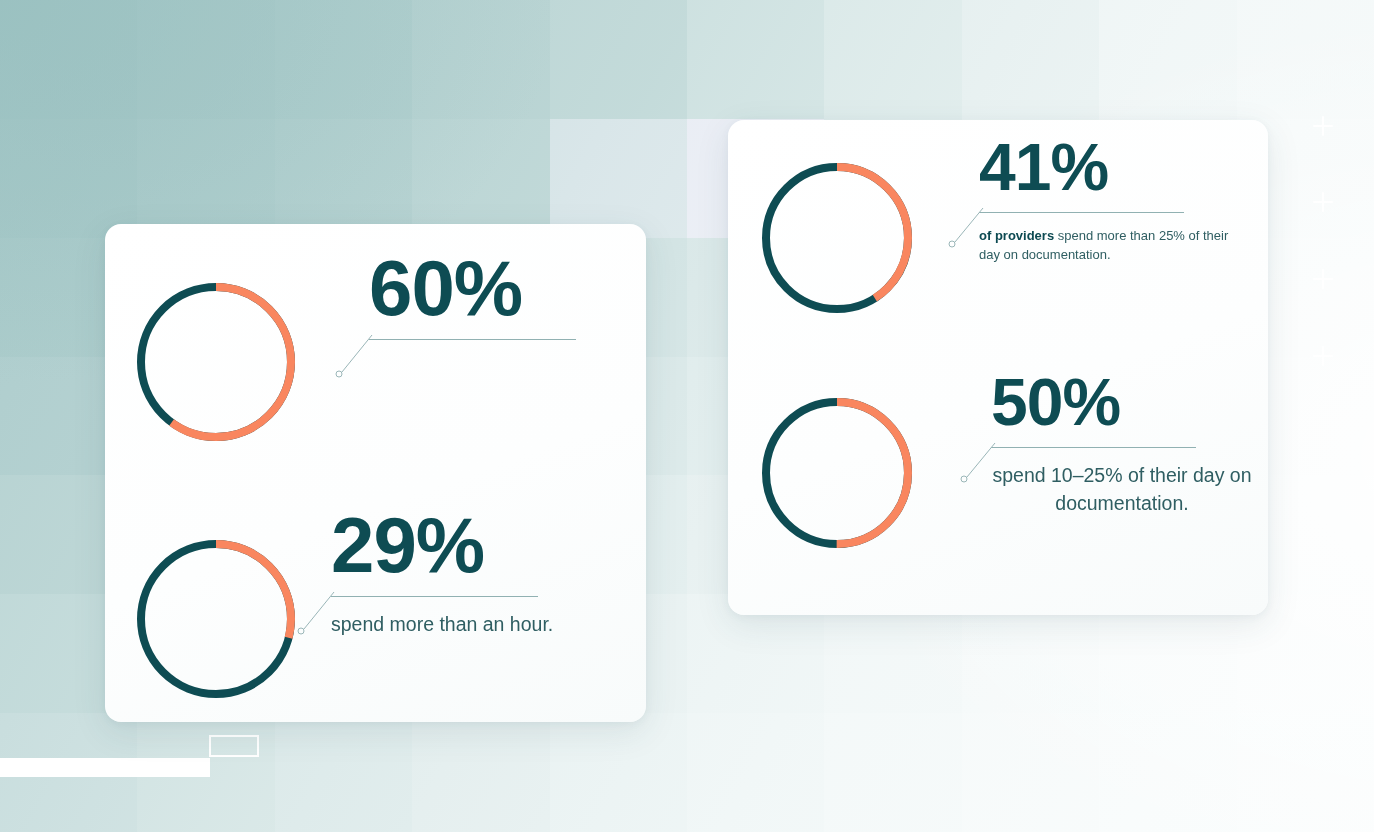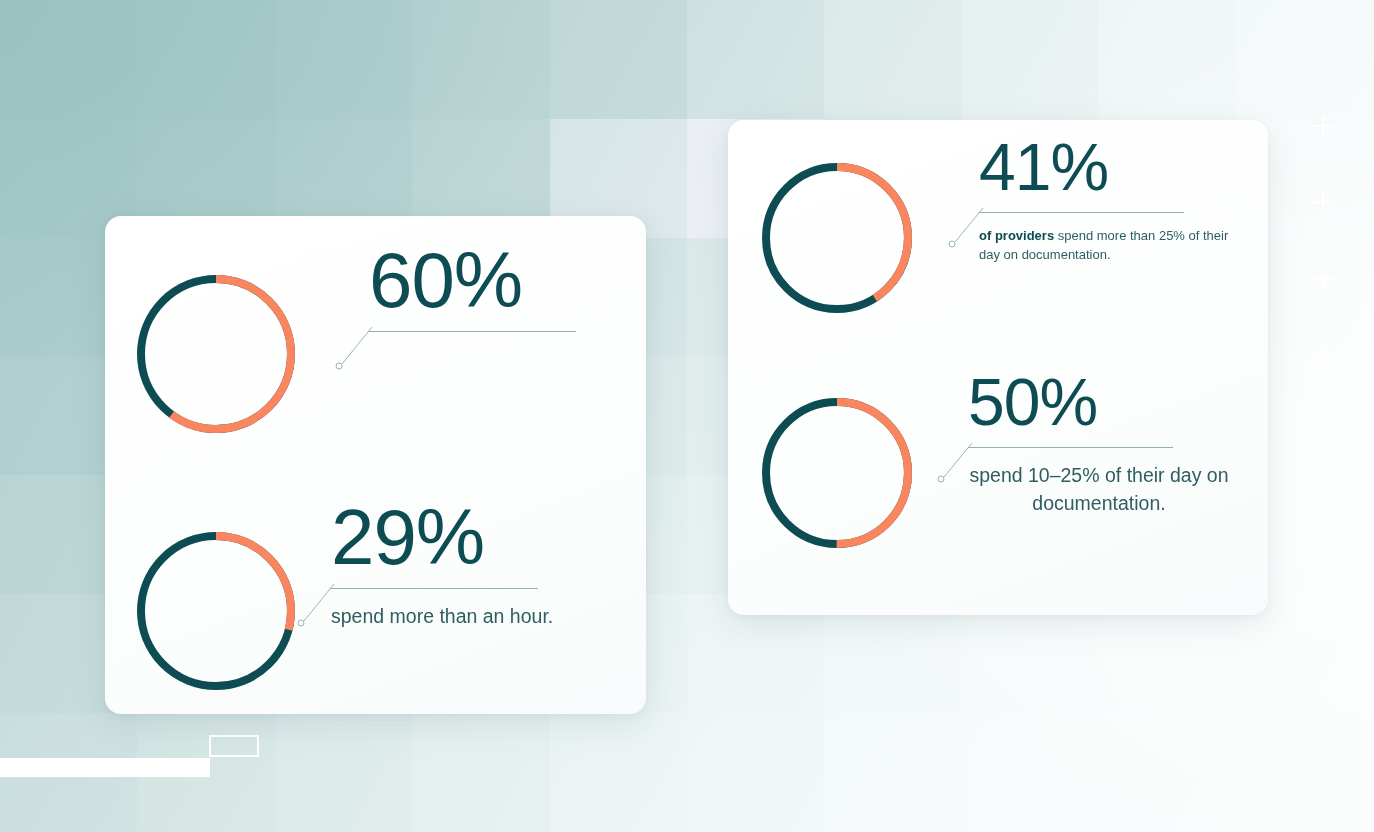--- a/index.html
+++ b/index.html
@@ -39,33 +39,33 @@
     border:2px solid #ffffff;box-sizing:border-box;z-index:2;
   }
 
   
   .card{
     position:absolute;z-index:5;
     background:linear-gradient(160deg,#ffffff 0%,#fdfefe 55%,#f8fbfb 100%);
     border-radius:16px;
     box-shadow:0 10px 34px rgba(40,80,90,0.10), 0 2px 8px rgba(40,80,90,0.05);
   }
-  #card-left{left:105px;top:216px;width:541px;height:498px;}
+  #card-left{left:105px;top:224px;width:541px;height:498px;}
   #card-right{left:728px;top:120px;width:540px;height:495px;}
 
   
   .stat{position:absolute;display:flex;align-items:flex-start;}
   .donut{position:relative;flex:0 0 auto;}
   .donut svg{display:block;}
 
   .stat-body{position:relative;}
 
   .pct{
     font-family:"Liberation Sans","DejaVu Sans",sans-serif;
-    font-weight:400;
+    font-weight:700;
     color:#0e4c53;
     letter-spacing:-1px;
     line-height:1;
     white-space:nowrap;
   }
   .rule{
     height:1px;background:#7ea3a5;opacity:.85;margin-top:12px;
   }
   .desc{
     color:#2f5e62;
@@ -226,21 +226,21 @@
     </div>
   </div>
 
   <div class="stat" style="left:33px;top:277px;">
     <div class="donut">
       <svg width="152" height="152" viewBox="0 0 152 152" aria-hidden="true">
         <circle cx="76" cy="76" r="71" fill="none" stroke="#0e4c53" stroke-width="8"></circle>
         <circle cx="76" cy="76" r="71" fill="none" stroke="#f9865f" stroke-width="8" stroke-dasharray="223.05 223.05" transform="rotate(-90 76 76)"></circle>
       </svg>
     </div>
-    <div class="stat-body" style="width:262px;margin-left:55px;margin-top:-28px;">
+    <div class="stat-body" style="width:262px;margin-left:78px;margin-top:-28px;">
       <div class="pct" style="font-size:66px;">50%</div>
       <div class="rule" style="width:205px;"></div>
       <svg class="connector" style="left:-32px;top:72px;width:38px;height:42px;" viewBox="0 0 38 42">
         <line x1="36" y1="2" x2="8" y2="36" stroke="#9ab6b8" stroke-width="1"></line>
         <circle cx="5" cy="38" r="3" fill="none" stroke="#9ab6b8" stroke-width="1"></circle>
       </svg>
       <div class="desc" style="font-size:19.5px;width:262px;text-align:center;">
         <b></b><span>spend 10–25% of their day on documentation.</span>
       </div>
     </div>

